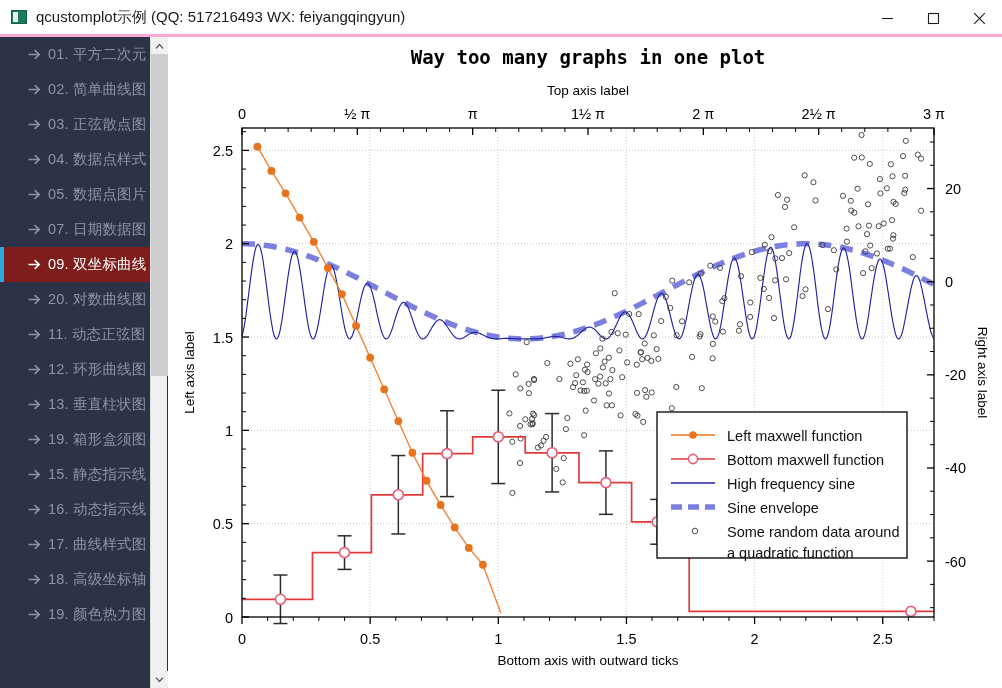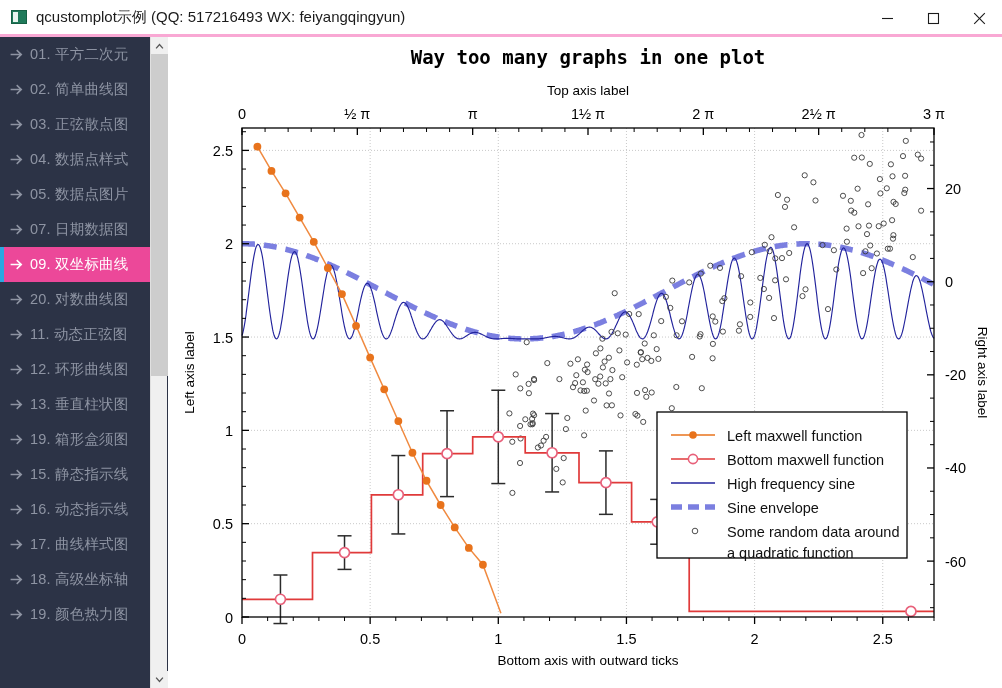--- a/index.html
+++ b/index.html
@@ -33,25 +33,25 @@
   .winbtn svg { display: block; }
   #winbtns { position: absolute; right: 0; top: 0; display: flex; height: 36px; }
 
   
   #sidebar {
     position: absolute; left: 0; top: 37px; width: 168px; height: 651px;
     background: #2c3346; overflow: hidden;
   }
   .side-item {
     position: relative; height: 35px; display: flex; align-items: center;
-    padding-left: 10px; color: #8e94a3; font-size: 14.5px; white-space: nowrap;
+    padding-left: 28px; color: #8e94a3; font-size: 14.5px; white-space: nowrap;
   }
   .side-item .arrow { margin-right: 7px; display: inline-block; line-height: 0; }
   .side-item .arrow svg path { fill: #8e94a3; }
-  .side-item.active { background: #ec4899; color: #ffffff; }
+  .side-item.active { background: #7f1d1d; color: #ffffff; }
   .side-item.active .arrow svg path { fill: #ffffff; }
   .side-item.active::before {
     content: ""; position: absolute; left: 0; top: 0; width: 4px; height: 100%;
     background: #2ba8e0;
   }
   .side-label { letter-spacing: .2px; }
 
   
   #sb-track {
     position: absolute; left: 150px; top: 37px; width: 17px; height: 651px;

